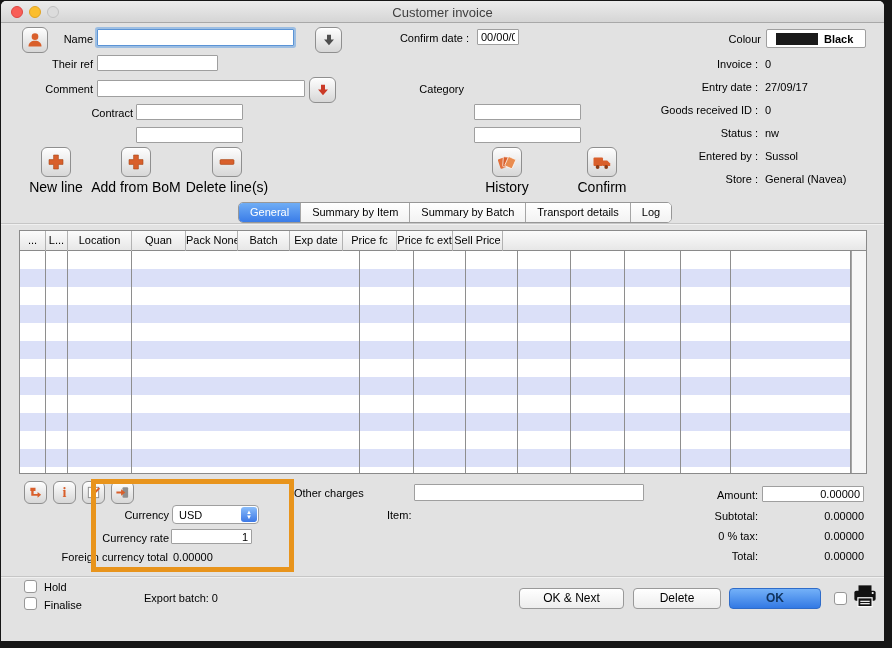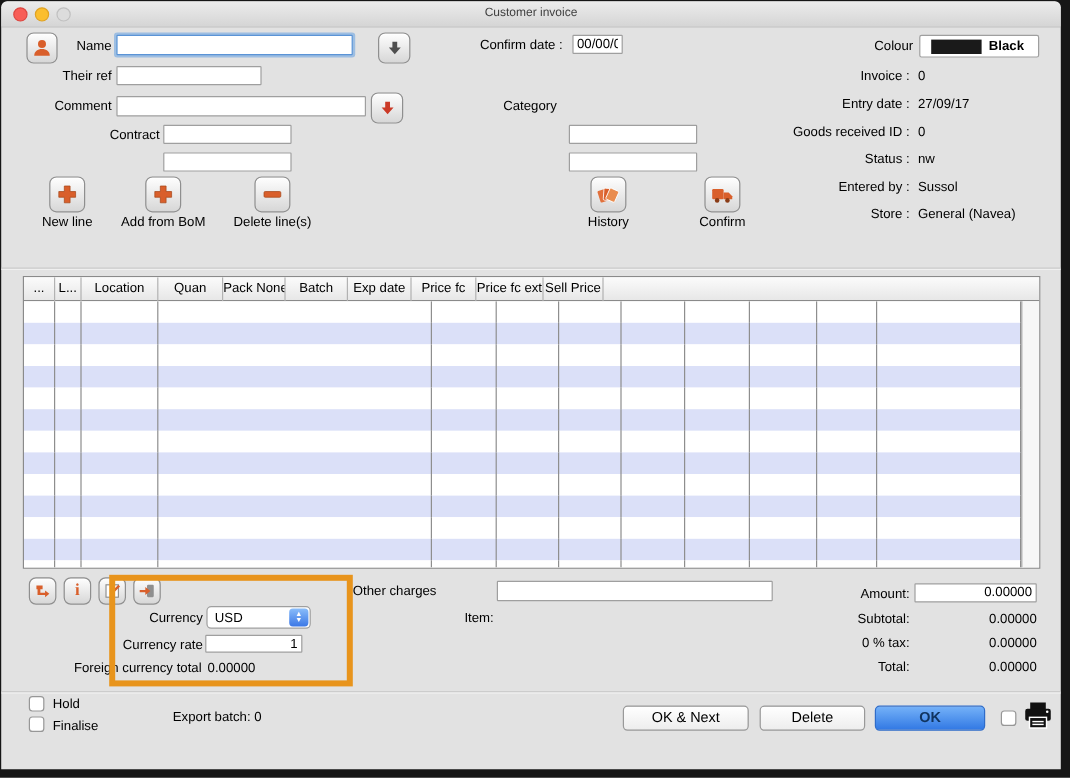--- a/index.html
+++ b/index.html
@@ -6,21 +6,21 @@
   *{box-sizing:border-box;}
   .frame{position:relative;width:892px;height:648px;background:#161616;font-family:"Liberation Sans",sans-serif;}
   .window{position:absolute;left:1px;top:1px;width:883px;height:640px;background:#e2e2e2;border-radius:5px 5px 0 0;overflow:hidden;}
   .abs{position:absolute;}
   .lbl{position:absolute;font-size:11px;color:#000;white-space:nowrap;}
   .ra{text-align:right;}
   .field{position:absolute;background:#fff;border:1px solid #9f9f9f;font:11px "Liberation Sans",sans-serif;padding:0 3px;outline:none;border-radius:1px;}
   .focusring{border:1px solid #5b94d6;box-shadow:0 0 0 2px rgba(120,170,226,.65);}
   
   .titlebar{position:absolute;left:0;top:0;width:883px;height:22px;background:linear-gradient(#ececec,#d5d5d5);border-bottom:1px solid #a8a8a8;border-radius:5px 5px 0 0;}
-  .title{position:absolute;left:0;right:0;top:4px;text-align:center;font-size:10px;color:#3f3f3f;}
+  .title{position:absolute;left:0;right:0;top:4px;text-align:center;font-size:13px;color:#3f3f3f;}
   .tl{position:absolute;top:5px;width:12px;height:12px;border-radius:50%;}
   
   .ibtn{position:absolute;border:1px solid #8f8f8f;border-radius:6px;background:linear-gradient(#fefefe,#d7d7d7);box-shadow:inset 0 1px 0 rgba(255,255,255,.8);display:flex;align-items:center;justify-content:center;padding:0;}
   .ibtn svg{display:block;}
   
   .pbtn{position:absolute;height:21px;border:1px solid #999;border-radius:4px;background:linear-gradient(#ffffff,#ededed);font:12px "Liberation Sans",sans-serif;color:#000;text-align:center;line-height:19px;padding:0;}
   .pbtn.primary{background:linear-gradient(#74b1f8,#3279e4);border-color:#2f6cc9;color:#10335e;font-weight:bold;}
   
   .popup{position:absolute;background:#fff;border:1px solid #9f9f9f;border-radius:4px;font-size:11px;display:flex;align-items:center;padding-left:6px;}
   .stepper{position:absolute;right:1px;top:1px;bottom:1px;width:16px;border-radius:3px;background:linear-gradient(#8abdfa,#3c78e6);display:flex;flex-direction:column;align-items:center;justify-content:center;color:#fff;}
@@ -38,21 +38,21 @@
   .tbody{position:absolute;left:0;top:20px;width:833px;bottom:0;overflow:hidden;}
   .tr{width:100%;height:18px;display:flex;background:#fff;}
   .tr.alt{background:#dbe0f8;}
   .td{height:18px;border-right:1px solid #8e8e8e;flex:none;}
   .vscroll{position:absolute;right:0;top:20px;bottom:0;width:15px;background:#f7f7f7;border-left:1px solid #a5a5a5;}
   .hline{position:absolute;left:0;width:883px;height:1px;background:#c6c6c6;}
   .hline:after{content:"";position:absolute;left:0;top:1px;width:100%;height:1px;background:#f0f0f0;}
   
   .annotation{position:absolute;left:90px;top:478px;width:203px;height:93px;border:5px solid #e8941c;z-index:60;pointer-events:none;}
   .checkbox{position:absolute;width:13px;height:13px;background:#fff;border:1px solid #979797;border-radius:3px;}
-  .btnlabel{position:absolute;font-size:11px;color:#000;text-align:center;white-space:nowrap;}
+  .btnlabel{position:absolute;font-size:14px;color:#000;text-align:center;white-space:nowrap;}
   .swatch{width:42px;height:12px;background:#1a1a1a;margin:0 6px 0 3px;}
   .colourbtn{position:absolute;left:765px;top:28px;width:100px;height:19px;background:#fff;border:1px solid #9f9f9f;border-radius:2px;display:flex;align-items:center;font-size:11px;font-weight:bold;}
 </style>
 </head>
 <body>
 
 <div class="frame">
   <div class="window">
 
     <div class="titlebar">
@@ -166,20 +166,27 @@
           <svg width="20" height="20" viewBox="0 0 20 20">
             <rect x="1.5" y="5.5" width="9.5" height="8.5" rx="1" fill="#d95f2b"></rect>
             <path d="M11 8.5h4.2l3 3v2.5H11z" fill="#d95f2b"></path>
             <circle cx="5.6" cy="15" r="1.9" fill="#8a3c17"></circle>
             <circle cx="14.2" cy="15" r="1.9" fill="#8a3c17"></circle>
           </svg>
         </span>
     </button>
     <div class="btnlabel" style="left:561px;top:178px;width:80px;">Confirm</div>
 
+    <div class="tabbar">
+        <div class="tab sel">General</div>
+        <div class="tab">Summary by Item</div>
+        <div class="tab">Summary by Batch</div>
+        <div class="tab">Transport details</div>
+        <div class="tab">Log</div>
+      </div>
     <div class="hline" style="top:222px;"></div>
 
     <div class="table">
       <div class="thead">
           <div class="th" style="width: 26px;">...</div>
           <div class="th" style="width: 22px;">L...</div>
           <div class="th" style="width: 64px;">Location</div>
           <div class="th" style="width: 54px;">Quan</div>
           <div class="th" style="width: 52px;">Pack None</div>
           <div class="th" style="width: 52px;">Batch</div>

